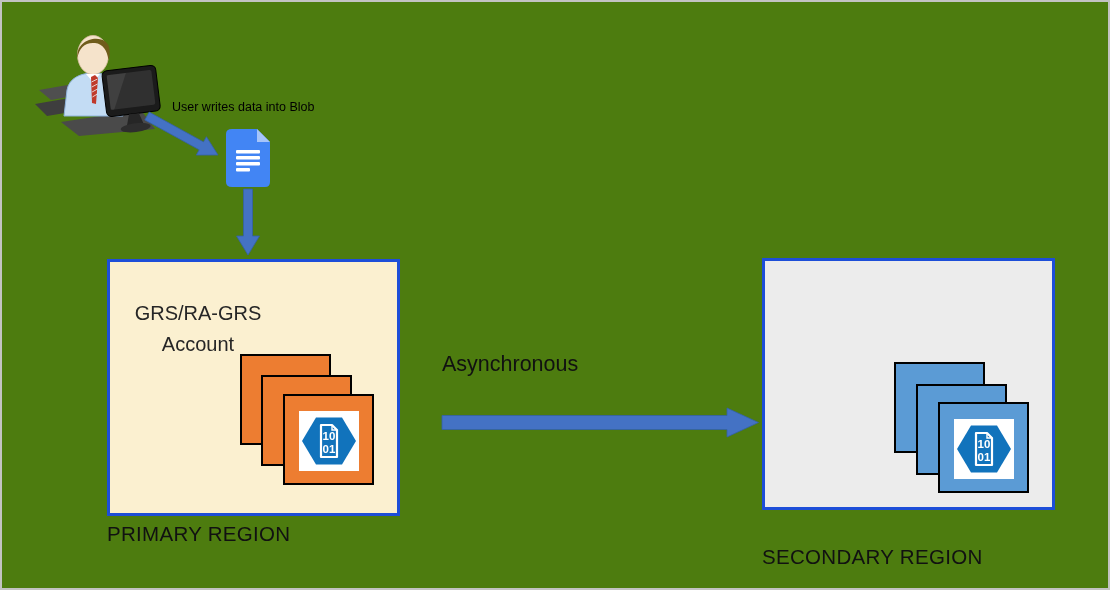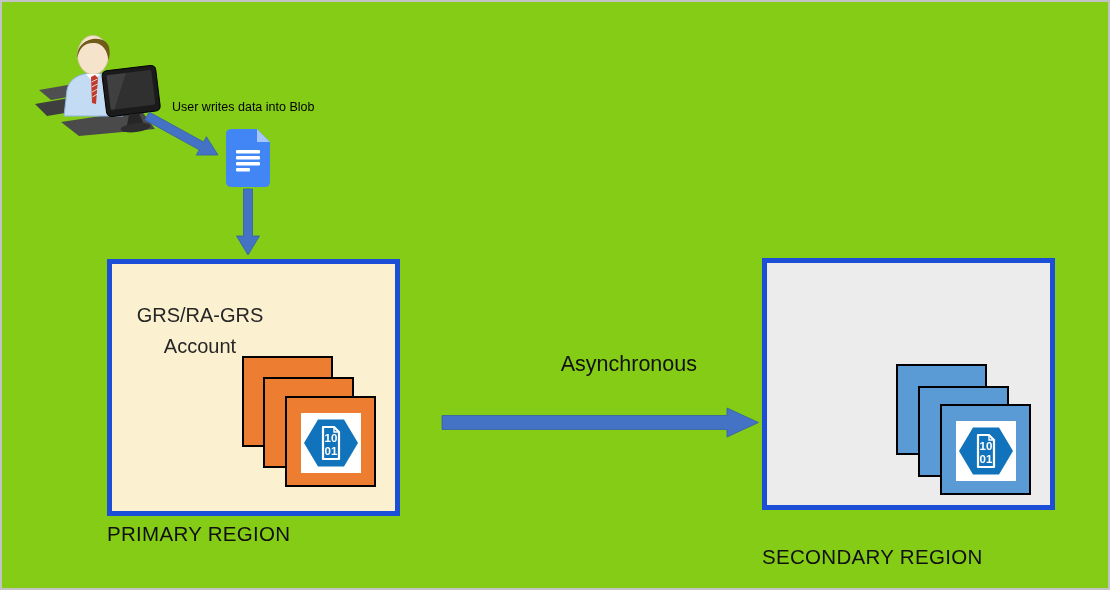--- a/index.html
+++ b/index.html
@@ -1,23 +1,23 @@
 <!DOCTYPE html>
 <html><head>
 <meta charset="utf-8">
 <style>
   * { margin:0; padding:0; box-sizing:border-box; }
   body { background:#fff; font-family:"Liberation Sans", sans-serif; }
   .canvas {
     position:relative; width:1110px; height:590px;
-    background:#84cc16; border:2px solid #c3c3c3; overflow:hidden;
+    background:#4d7c0f; border:2px solid #c3c3c3; overflow:hidden;
   }
   .overlay-svg { position:absolute; left:0; top:0; width:1110px; height:590px; pointer-events:none; }
 
-  .region { position:absolute; border:5px solid #1d4ed8; }
+  .region { position:absolute; border:3px solid #1d4ed8; }
   .region.primary   { left:105px; top:257px; width:293px; height:257px; background:#FBF0D0; }
   .region.secondary { left:760px; top:256px; width:293px; height:252px; background:#ECECEC; }
 
   .sq { position:absolute; width:91px; height:91px; border:2px solid #000; }
   .primary  .sq { background:#ED7D31; }
   .secondary .sq { background:#5B9BD5; }
   .p-back  { left:130px; top:92px; }  .p-mid { left:151px; top:113px; } .p-front { left:173px; top:132px; }
   .s-back  { left:129px; top:101px; } .s-mid { left:151px; top:123px; } .s-front { left:173px; top:141px; }
   .binary-icon { position:absolute; left:14px; top:15px; width:60px; height:60px; display:block; }
 
@@ -31,21 +31,21 @@
   }
   .caption-primary   { left:105px; top:520px; }
   .caption-secondary { left:760px; top:519px;margin-top:24px; }
 
   .user-action-label {
     position:absolute; left:170px; top:98px;
     font-size:12.5px; color:#000; white-space:nowrap;
   }
   .replication-label {
     position:absolute; left:440px; top:348px; width:255px;
-    text-align:right; font-size:21.5px; line-height:29.5px; color:#111; white-space:nowrap;
+    text-align:left; font-size:21.5px; line-height:29.5px; color:#111; white-space:nowrap;
   }
   .hex-text { font-family:"Liberation Sans", sans-serif; font-weight:bold; font-size:11.5px; fill:#fff; }
 </style>
 </head>
 <body>
 
 <div class="canvas">
 
   <svg class="overlay-svg" viewBox="0 0 1110 590">
 

